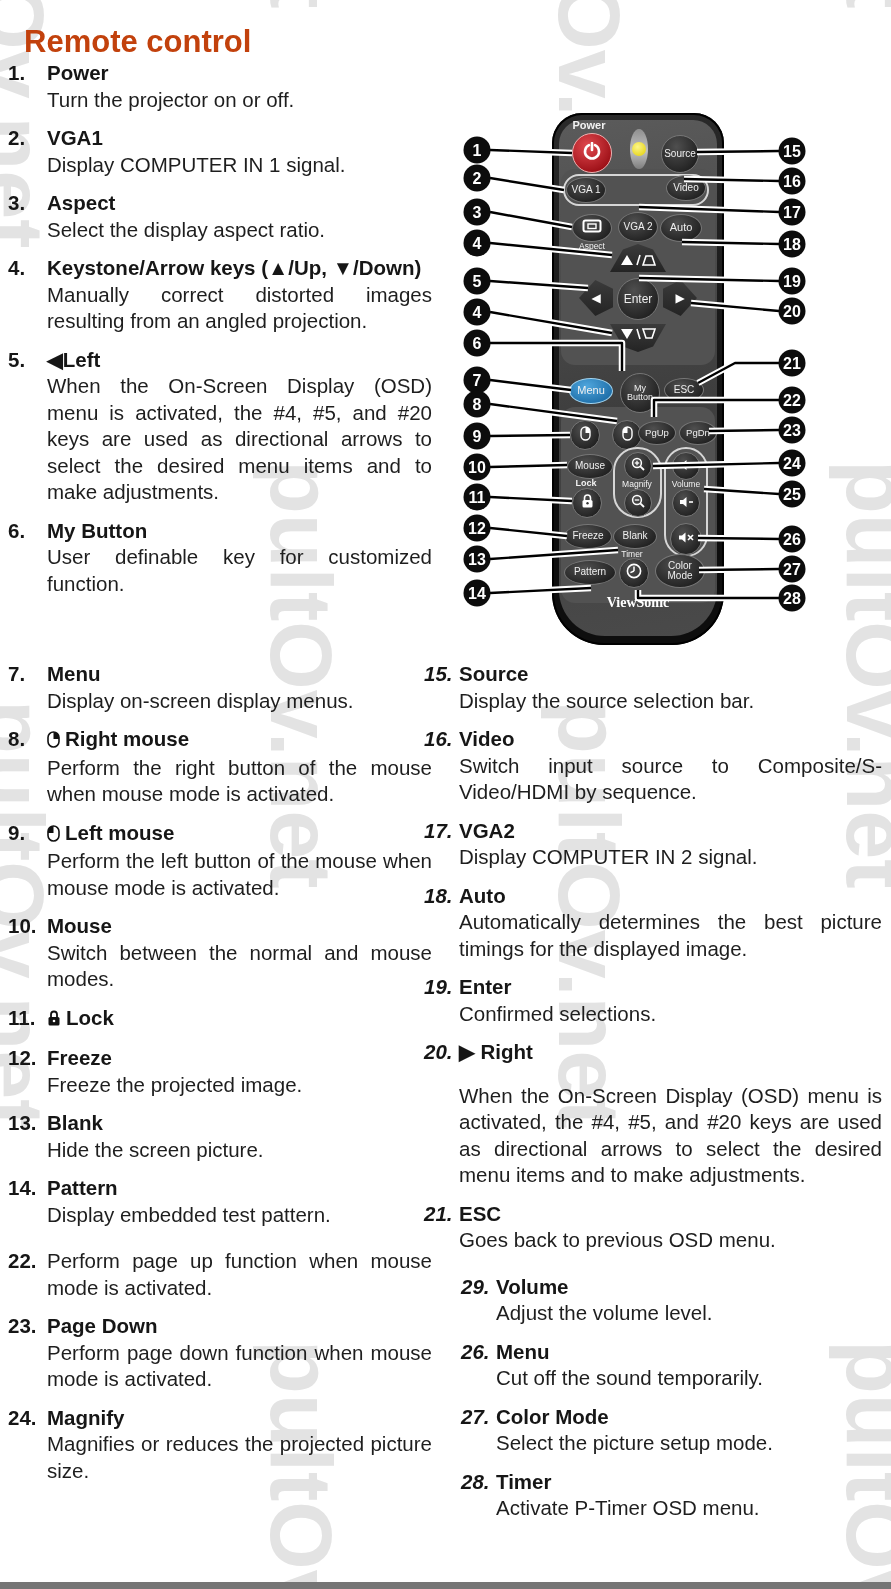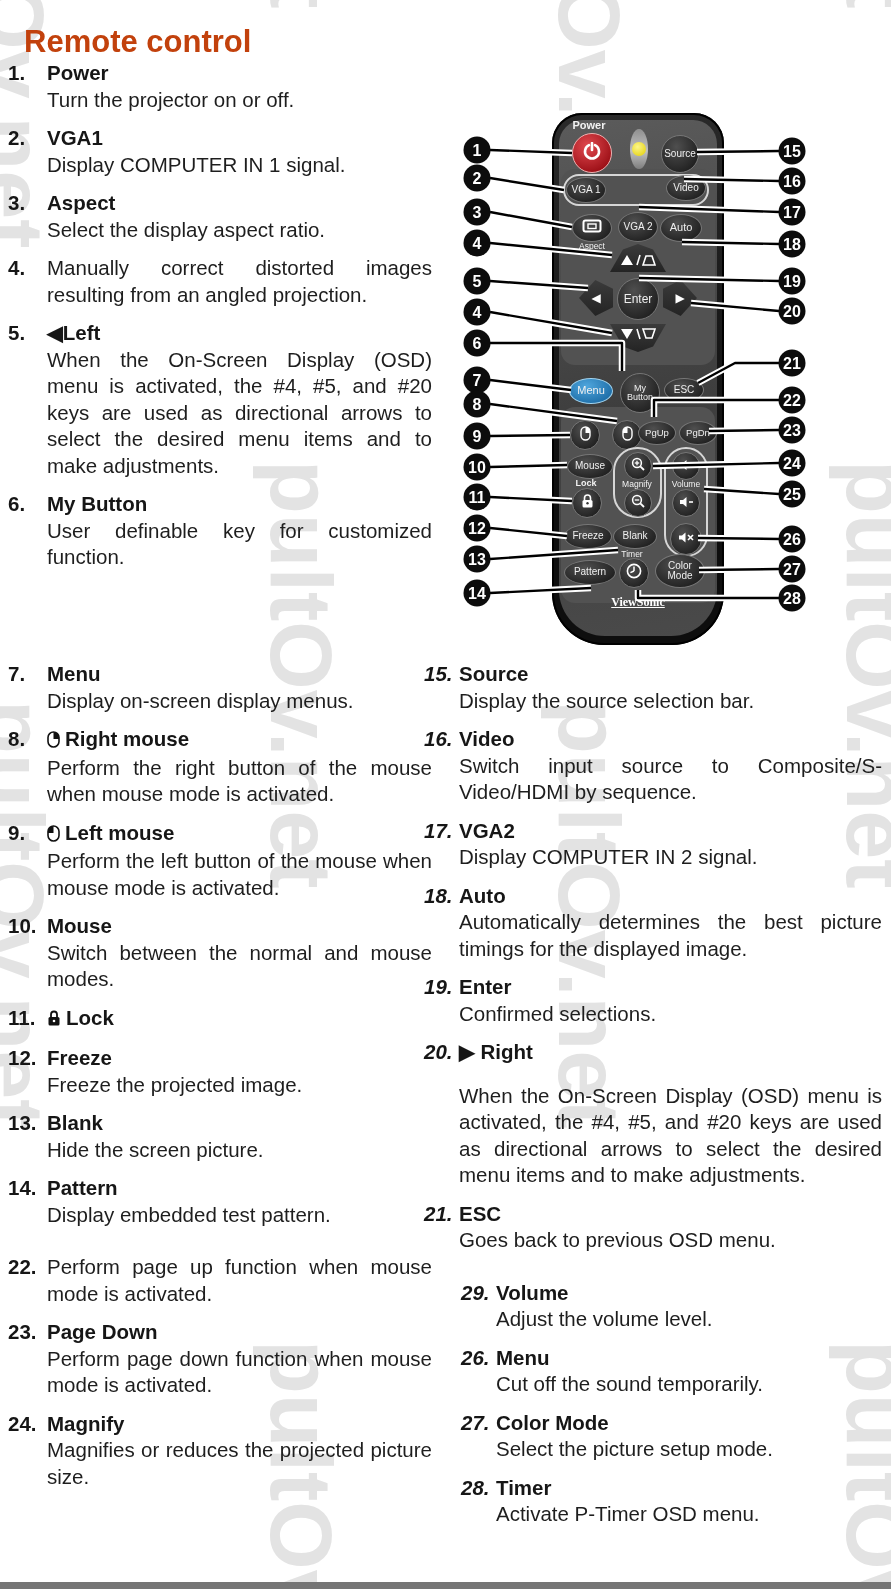--- a/index.html
+++ b/index.html
@@ -13,21 +13,21 @@
   .title{position:absolute;left:8px;top:8px;margin:16px;font-size:31px;font-weight:bold;
          color:#c2410c;z-index:2;}
   
   .list-col{position:absolute;z-index:2;}
   .item{display:flex;margin-bottom:12px;}
   .item .num{flex:0 0 39px;font-size:20.5px;line-height:26.5px;font-weight:bold;color:#161616;}
   .col2 .item .num{flex:0 0 35px;font-style:italic;}
   .item .content{flex:1;min-width:0;}
   .heading{font-size:20.5px;line-height:26.5px;font-weight:bold;color:#161616;text-align:justify;}
   .body{font-size:20.5px;line-height:26.5px;color:#1e1e1e;text-align:justify;}
-  .group-gap{margin-top:26px;}
+  .group-gap{margin-top:20px;}
   .indent{margin-left:37px;}
   .body-gap{margin-top:17px;}
   .h-icon{display:inline-block;vertical-align:-2px;margin-right:5px;}
   
   .figure{position:absolute;left:445px;top:105px;width:446px;height:560px;z-index:2;}
   .remote{position:absolute;left:107px;top:8px;width:172px;height:532px;
           background:linear-gradient(175deg,#2a2a2a,#0e0e0e 70%);
           border-radius:30px 30px 52px 52px;
           box-shadow:inset 0 0 0 2px #000;}
   .remote .face{position:absolute;left:7px;top:7px;right:7px;bottom:9px;
@@ -90,20 +90,21 @@
       <div class="item">
         <span class="num">3.</span>
         <div class="content">
           <div class="heading"><span>Aspect</span></div>
           <div class="body">Select the display aspect ratio.</div>
         </div>
       </div>
       <div class="item">
         <span class="num">4.</span>
         <div class="content">
+          <div class="heading"><span>Keystone/Arrow keys (▲/Up, ▼/Down)</span></div>
           <div class="body">Manually correct distorted images resulting from an angled projection.</div>
         </div>
       </div>
       <div class="item">
         <span class="num">5.</span>
         <div class="content">
           <div class="heading"><span>◀Left</span></div>
           <div class="body">When the On-Screen Display (OSD) menu is activated, the #4, #5, and #20 keys are used as directional arrows to select the desired menu items and to make adjustments.</div>
         </div>
       </div>
@@ -441,21 +442,21 @@
         <span>
           <svg width="16" height="16" viewBox="0 0 16 16">
               <circle cx="8" cy="8" r="6.6" fill="none" stroke="#fff" stroke-width="1.6"></circle>
               <line x1="8" y1="8" x2="8" y2="3.6" stroke="#fff" stroke-width="1.5"></line>
               <line x1="8" y1="8" x2="4.4" y2="9.6" stroke="#fff" stroke-width="1.5"></line>
             </svg>
         </span>
       </div>
       <div class="rbtn" style="left:103px;top:441px;width:50px;height:34px;font-size:10px;padding:0 6px;">Color Mode</div>
 
-      <div class="brand" style="left:26px;top:482px;width:120px;font-size:12px;text-decoration:underline;">ViewSonic</div>
+      <div class="brand" style="left:26px;top:482px;width:120px;font-size:14px;">ViewSonic</div>
     </div>
 
     <svg id="callout-svg" width="446" height="560" viewBox="0 0 446 560">
         <polyline points="45,45 127,48" fill="none" stroke="#ffffff" stroke-width="6.5" stroke-linejoin="round"></polyline>
         <polyline points="45,45 127,48" fill="none" stroke="#000000" stroke-width="2.4" stroke-linejoin="round"></polyline>
         <polyline points="45,73 119,85" fill="none" stroke="#ffffff" stroke-width="6.5" stroke-linejoin="round"></polyline>
         <polyline points="45,73 119,85" fill="none" stroke="#000000" stroke-width="2.4" stroke-linejoin="round"></polyline>
         <polyline points="45,107 127,122" fill="none" stroke="#ffffff" stroke-width="6.5" stroke-linejoin="round"></polyline>
         <polyline points="45,107 127,122" fill="none" stroke="#000000" stroke-width="2.4" stroke-linejoin="round"></polyline>
         <polyline points="45,138 167,150" fill="none" stroke="#ffffff" stroke-width="6.5" stroke-linejoin="round"></polyline>

